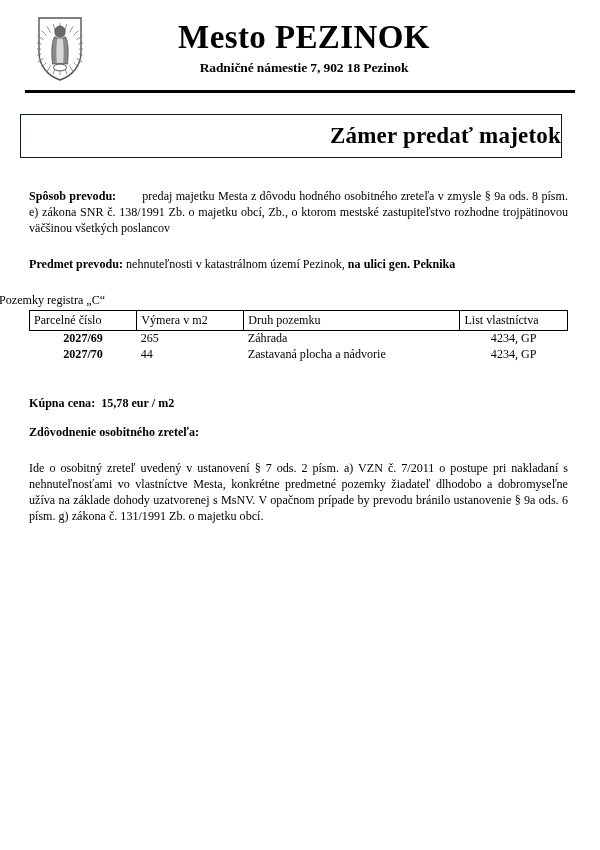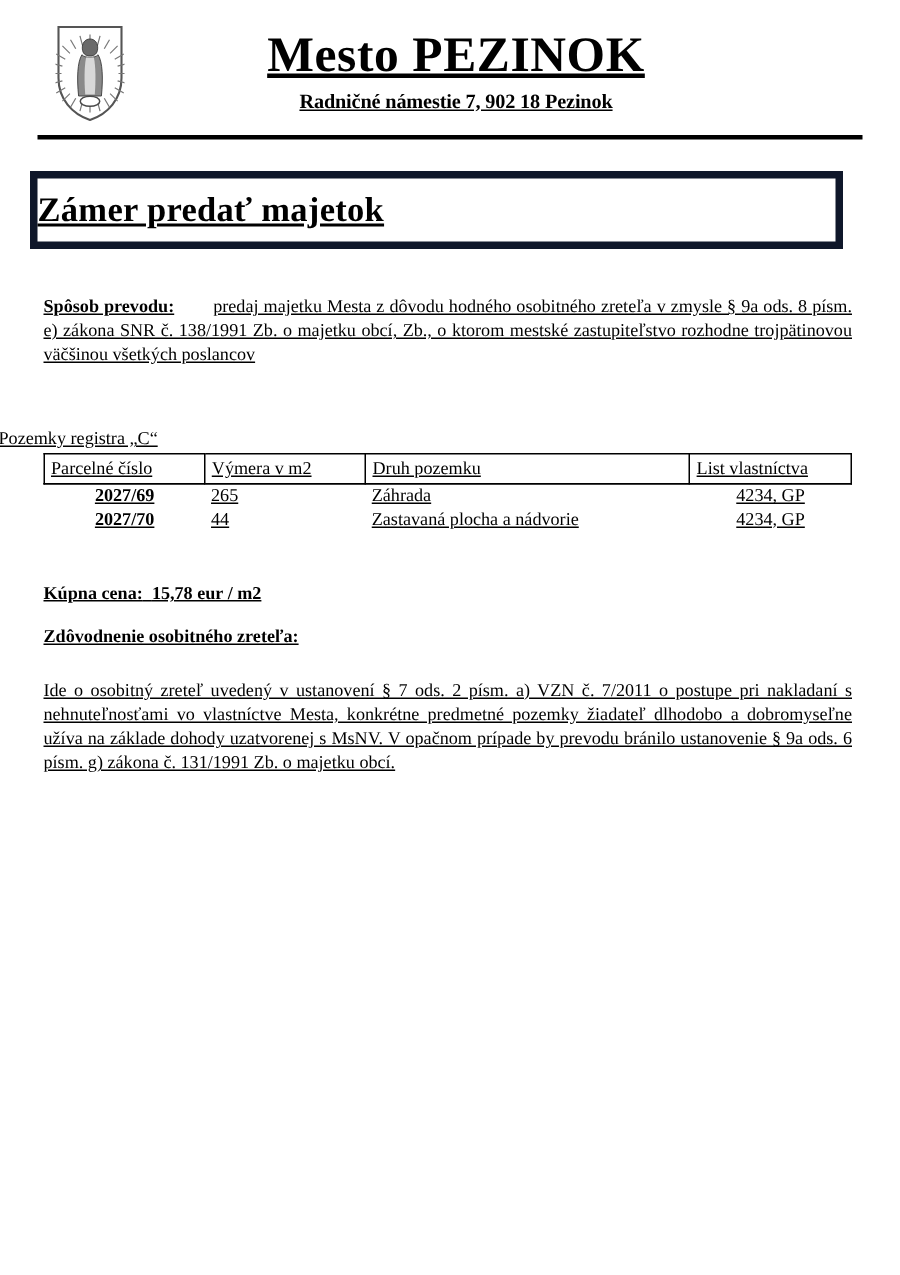--- a/index.html
+++ b/index.html
@@ -14,21 +14,20 @@
     color: #000000;
     position: relative;
     overflow: hidden;
   }
 
   .page {
     width: 600px;
     height: 674px;
     position: relative;
     box-sizing: border-box;
-    text-decoration: underline;
   }
 
   
   .letterhead {
     position: relative;
     padding: 14px 25px 0 25px;
     display: flex;
     align-items: flex-start;
   }
   .crest {
@@ -64,25 +63,25 @@
 
   .rule {
     margin: 8px 25px 0 25px;
     border-top: 3px solid #000;
     height: 0;
   }
 
   
   .title-box {
     margin: 21px 38px 0 20px;
-    border: 5px solid #0f172a;
+    border: 1px solid #0f172a;
     height: 42px;
     display: flex;
     align-items: center;
-    justify-content: flex-start;
+    justify-content: flex-end;
   }
   .title-text {
     font-size: 23px;
     font-weight: bold;
     letter-spacing: 0.2px;
   }
 
   
   .body-area {
     margin: 0 32px 0 29px;
@@ -215,20 +214,23 @@
   <div class="body-area" data-interactable="false">
 
     <div class="spacer-lg" data-interactable="false"></div>
 
     <div class="section" data-interactable="false">
       <p class="para" data-interactable="false"><span class="b" data-interactable="false">Spôsob prevodu:</span><span class="lead-gap"></span><span data-interactable="false">predaj majetku Mesta z dôvodu hodného osobitného zreteľa v zmysle § 9a ods. 8 písm. e) zákona SNR č. 138/1991 Zb. o majetku obcí, Zb., o ktorom mestské zastupiteľstvo rozhodne trojpätinovou väčšinou všetkých poslancov</span></p>
     </div>
 
     <div class="spacer-md" data-interactable="false"></div>
 
+    <div class="section" data-interactable="false">
+      <p class="para" data-interactable="false"><span class="b" data-interactable="false">Predmet prevodu:</span><span data-interactable="false"> nehnuteľnosti v katastrálnom území Pezinok,</span><span class="b" data-interactable="false"> na ulici gen. Peknika</span></p>
+    </div>
 
     <div class="spacer-md" data-interactable="false"></div>
 
     <div class="table-caption" data-interactable="false">Pozemky registra „C“</div>
 
     <table class="parcels" data-interactable="false">
       <thead data-interactable="false">
         <tr data-interactable="false">
           <th class="c-num" data-interactable="false">Parcelné číslo</th>
           <th class="c-area" data-interactable="false">Výmera v m2</th>

